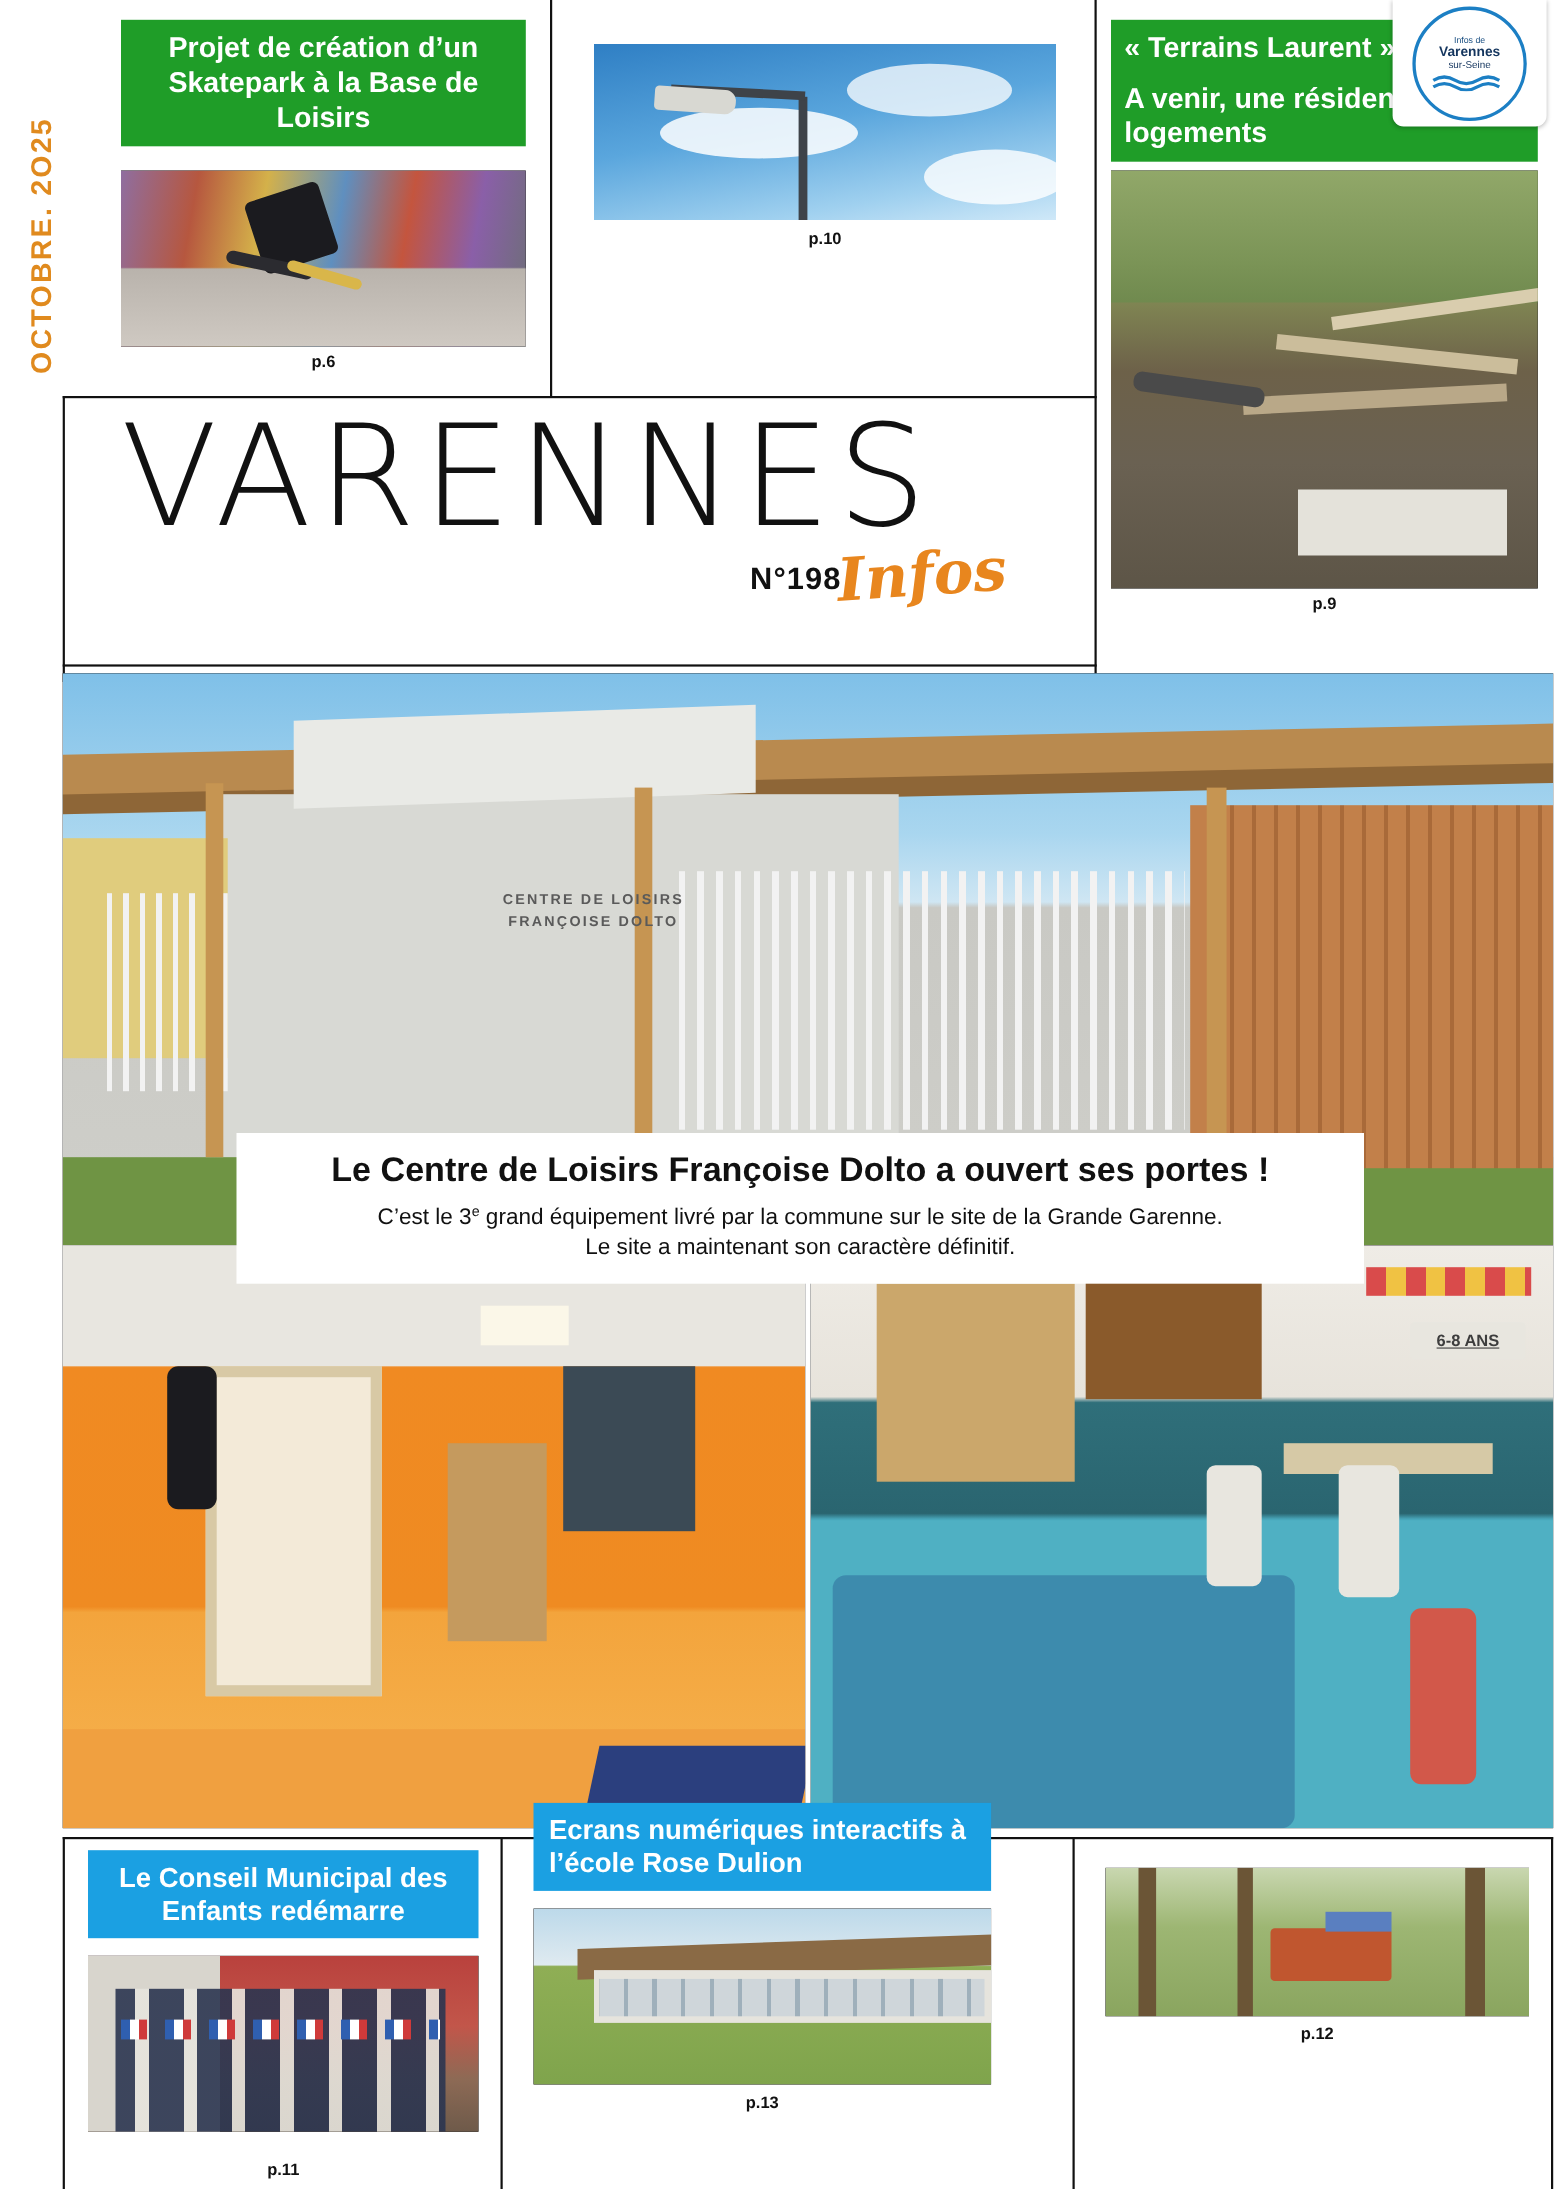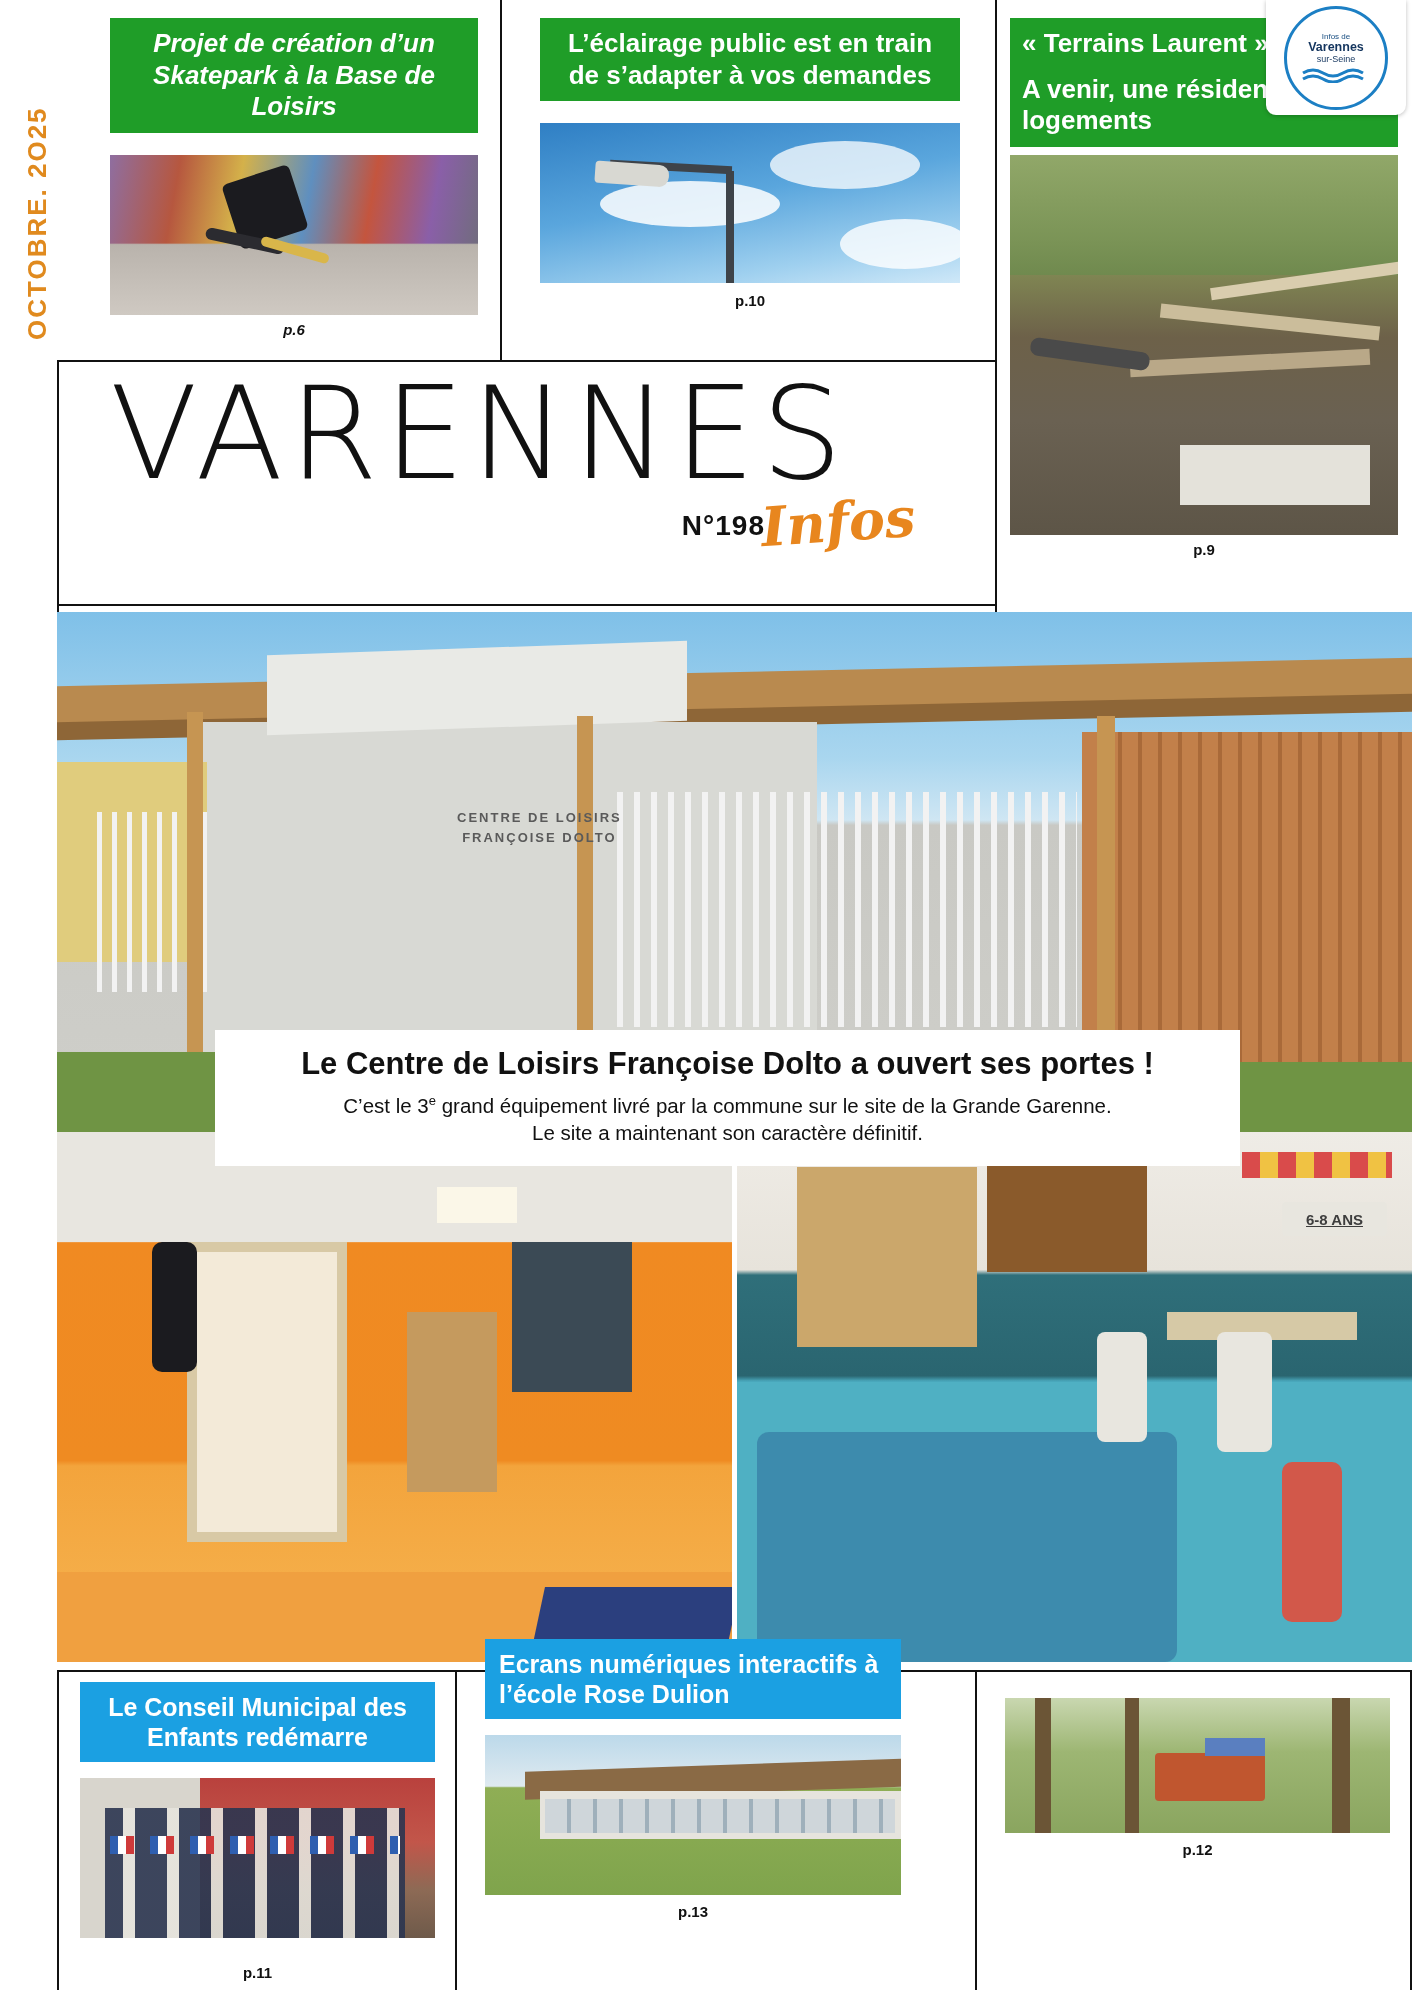--- a/index.html
+++ b/index.html
@@ -160,34 +160,33 @@
   
   .grad { position:absolute; inset:0; }
 </style>
 </head>
 <body>
 
 <div class="page">
 
   <div class="date-vert">OCTOBRE. 2O25</div>
 
-  <div style="position:absolute;left:110px;top:18px;width:368px;font-style:italic;">
+  <div style="position:absolute;left:110px;top:18px;width:368px;">
     <div class="green-box">Projet de création d’un Skatepark à la Base de Loisirs</div>
     <div class="photo" style="height:160px;margin-top:22px;">
       <div class="grad" style="background:linear-gradient(100deg,#8f6ea0 0%,#b6573f 18%,#d4b14a 34%,#5f8fbf 52%,#c4553e 68%,#8a5fa8 84%,#6b6f74 100%);"></div>
       <div class="grad" style="background:linear-gradient(180deg,rgba(0,0,0,0) 55%,#b9b3ac 56%,#cfc9c2 100%);"></div>
       <div style="position:absolute;left:120px;top:18px;width:70px;height:68px;background:#1b1b1f;border-radius:6px;transform:rotate(-18deg);"></div>
       <div style="position:absolute;left:95px;top:80px;width:80px;height:12px;background:#2b2b30;border-radius:6px;transform:rotate(12deg);"></div>
       <div style="position:absolute;left:150px;top:90px;width:70px;height:10px;background:#d9b64a;border-radius:5px;transform:rotate(16deg);"></div>
     </div>
     <div class="pnum" style="margin-top:6px;">p.6</div>
   </div>
 
   <div style="position:absolute;left:540px;top:18px;width:420px;">
-    <div class="green-box">L’éclairage  public est en train de s’adapter à vos demandes</div>
     <div class="photo" style="height:160px;margin-top:22px;">
       <div class="grad" style="background:linear-gradient(170deg,#2f7fc4 0%,#5aa6dd 45%,#9fd0ef 80%,#cfe8f8 100%);"></div>
       <div style="position:absolute;left:60px;top:58px;width:180px;height:46px;background:#fff;border-radius:50%;opacity:.85;"></div>
       <div style="position:absolute;left:230px;top:18px;width:150px;height:48px;background:#fff;border-radius:50%;opacity:.75;"></div>
       <div style="position:absolute;left:300px;top:96px;width:130px;height:50px;background:#fff;border-radius:50%;opacity:.8;"></div>
       <div style="position:absolute;left:186px;top:48px;width:8px;height:112px;background:#3e4349;"></div>
       <div style="position:absolute;left:70px;top:40px;width:122px;height:8px;background:#3e4349;transform:rotate(3deg);"></div>
       <div style="position:absolute;left:55px;top:40px;width:74px;height:22px;background:#d8d8d2;border-radius:4px 10px 10px 4px;transform:rotate(4deg);"></div>
     </div>
     <div class="pnum" style="margin-top:9px;">p.10</div>

